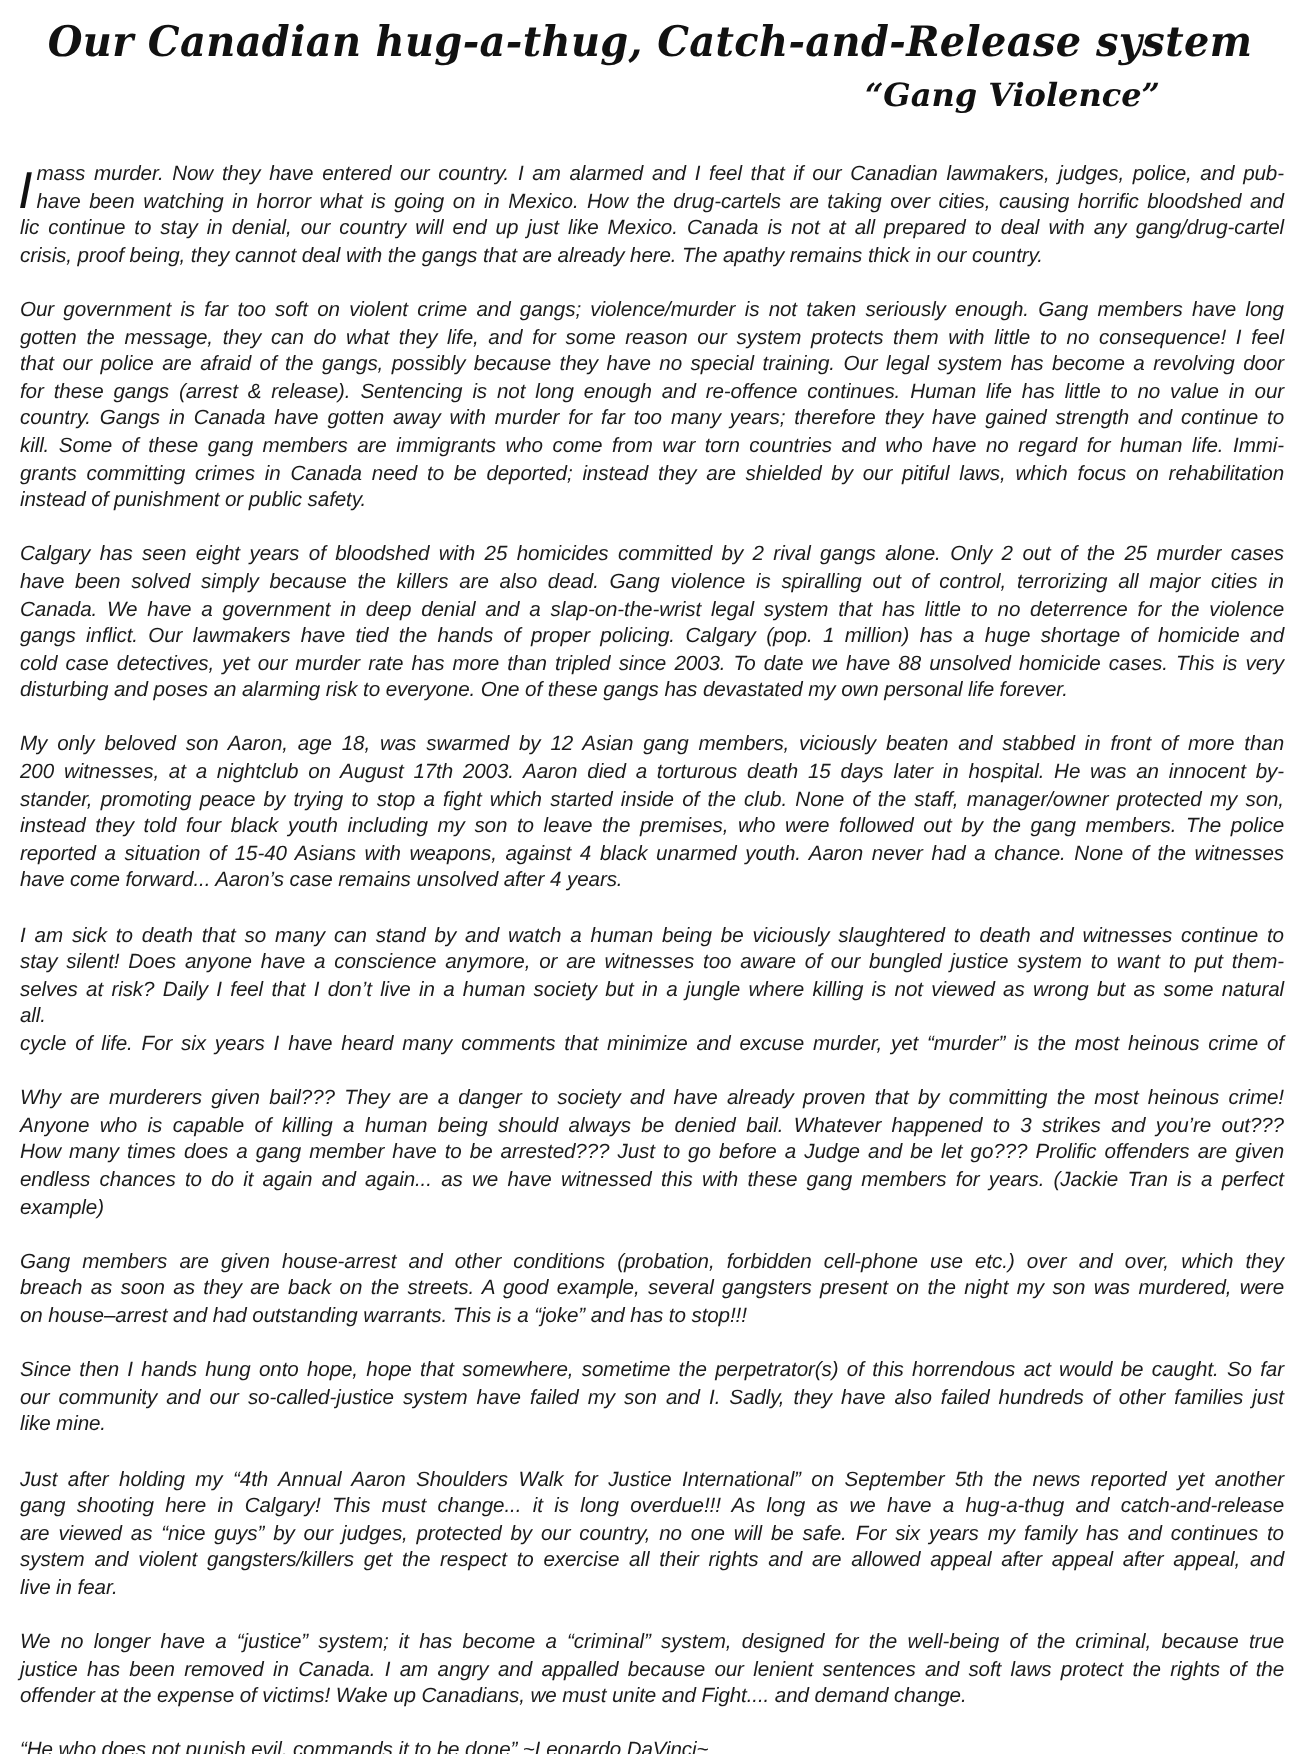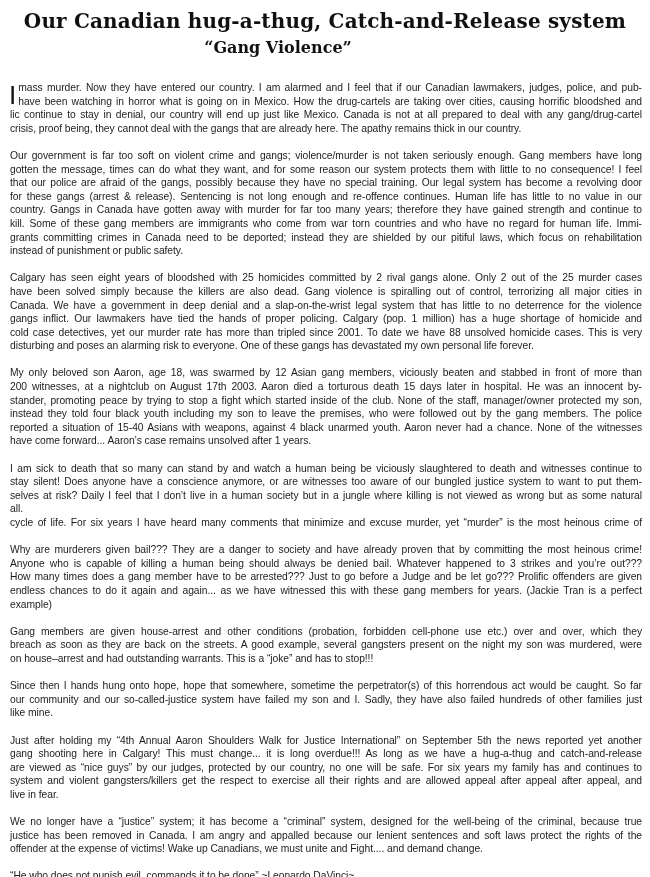--- a/index.html
+++ b/index.html
@@ -2,29 +2,29 @@
 <html><head>
 <meta charset="utf-8">
 <style>
   html, body { margin: 0; padding: 0; }
   body {
     width: 650px; height: 877px; overflow: hidden;
     background: #ffffff;
     font-family: "Liberation Sans", sans-serif;
     color: #1c1c1c;
   }
-  .page { position: relative; width: 650px; height: 877px; }
+  .page { position: relative; width: 650px; height: 877px; font-style: italic; }
   .title {
     position: absolute; left: 0; top: 8px; width: 650px; text-align: center;
     font-family: "DejaVu Serif", serif; font-weight: bold; font-size: 21px;
     letter-spacing: 0.2px; color: #111; transform: scaleX(0.95);
   }
   .subtitle {
-    position: absolute; left: 0; top: 38px; width: 556px; text-align: center;
-    font-family: "DejaVu Serif", serif; font-weight: bold; font-size: 16px; color: #111;
+    position: absolute; left: 0; top: 38px; width: 556px; text-align: right;
+    font-family: "DejaVu Serif", serif; font-weight: bold; font-size: 16px; color: #111; padding-left: 24px;
   }
   .body-text {
     position: absolute; left: 10px; top: 81px; width: 632px;
   }
   .para { margin: 0 0 13.6px 0; }
   .line {
     display: block; white-space: nowrap; font-size: 10.3px; line-height: 13.6px;
     letter-spacing: -0.05px;
   }
   .line.justify { text-align: justify; text-align-last: justify; white-space: normal; }
@@ -43,43 +43,43 @@
   <div class="body-text" id="body-text">
       <div class="para first-para">
         <span class="dropcap">I</span>
         <span class="line justify">mass murder. Now they have entered our country. I am alarmed and I feel that if our Canadian lawmakers, judges, police, and pub-</span>
         <span class="line justify">have been watching in horror what is going on in Mexico. How the drug-cartels are taking over cities, causing horrific bloodshed and</span>
         <span class="line justify">lic continue to stay in denial, our country will end up just like Mexico. Canada is not at all prepared to deal with any gang/drug-cartel</span>
         <span class="line">crisis, proof being, they cannot deal with the gangs that are already here. The apathy remains thick in our country.</span>
       </div>
       <div class="para">
         <span class="line justify">Our government is far too soft on violent crime and gangs; violence/murder is not taken seriously enough. Gang members have long</span>
-        <span class="line justify">gotten the message, times can do what they want, and for some reason our system protects them with little to no consequence! I feel</span>
+        <span class="line justify">gotten the message, they can do what they life, and for some reason our system protects them with little to no consequence! I feel</span>
         <span class="line justify">that our police are afraid of the gangs, possibly because they have no special training. Our legal system has become a revolving door</span>
         <span class="line justify">for these gangs (arrest &amp; release). Sentencing is not long enough and re-offence continues. Human life has little to no value in our</span>
         <span class="line justify">country. Gangs in Canada have gotten away with murder for far too many years; therefore they have gained strength and continue to</span>
         <span class="line justify">kill. Some of these gang members are immigrants who come from war torn countries and who have no regard for human life. Immi-</span>
         <span class="line justify">grants committing crimes in Canada need to be deported; instead they are shielded by our pitiful laws, which focus on rehabilitation</span>
         <span class="line">instead of punishment or public safety.</span>
       </div>
       <div class="para">
         <span class="line justify">Calgary has seen eight years of bloodshed with 25 homicides committed by 2 rival gangs alone. Only 2 out of the 25 murder cases</span>
         <span class="line justify">have been solved simply because the killers are also dead. Gang violence is spiralling out of control, terrorizing all major cities in</span>
         <span class="line justify">Canada.  We have a government in deep denial and a slap-on-the-wrist legal system that has little to no deterrence for the violence</span>
         <span class="line justify">gangs inflict. Our lawmakers have tied the hands of proper policing. Calgary (pop. 1 million) has a huge shortage of homicide and</span>
-        <span class="line justify">cold case detectives, yet our murder rate has more than tripled since 2001. To date we have 88 unsolved homicide cases. This is very</span>
+        <span class="line justify">cold case detectives, yet our murder rate has more than tripled since 2003. To date we have 88 unsolved homicide cases. This is very</span>
         <span class="line">disturbing and poses an alarming risk to everyone. One of these gangs has devastated my own personal life forever.</span>
       </div>
       <div class="para">
         <span class="line justify">My only beloved son Aaron, age 18, was swarmed by 12 Asian gang members, viciously beaten and stabbed in front of more than</span>
         <span class="line justify">200 witnesses, at a nightclub on August 17th 2003. Aaron died a torturous death 15 days later in hospital. He was an innocent by-</span>
         <span class="line justify">stander, promoting peace by trying to stop a fight which started inside of the club. None of the staff, manager/owner protected my son,</span>
         <span class="line justify">instead they told four black youth including my son to leave the premises, who were followed out by the gang members. The police</span>
         <span class="line justify">reported a situation of 15-40 Asians with weapons, against 4 black unarmed youth. Aaron never had a chance. None of the witnesses</span>
-        <span class="line">have come forward... Aaron’s case remains unsolved after 1 years.</span>
+        <span class="line">have come forward... Aaron’s case remains unsolved after 4 years.</span>
       </div>
       <div class="para">
         <span class="line justify">I am sick to death that so many can stand by and watch a human being be viciously slaughtered to death and witnesses continue to</span>
         <span class="line justify">stay silent! Does anyone have a conscience anymore, or are witnesses too aware of our bungled justice system to want to put them-</span>
         <span class="line justify">selves at risk? Daily I feel that I don’t live in a human society but in a jungle where killing is not viewed as wrong but as some natural</span>
         <span class="line">all.</span>
         <span class="line justify">cycle of life. For six years I have heard many comments that minimize and excuse murder, yet “murder” is the most heinous crime of</span>
       </div>
       <div class="para">
         <span class="line justify">Why are murderers given bail??? They are a danger to society and have already proven that by committing the most heinous crime!</span>

